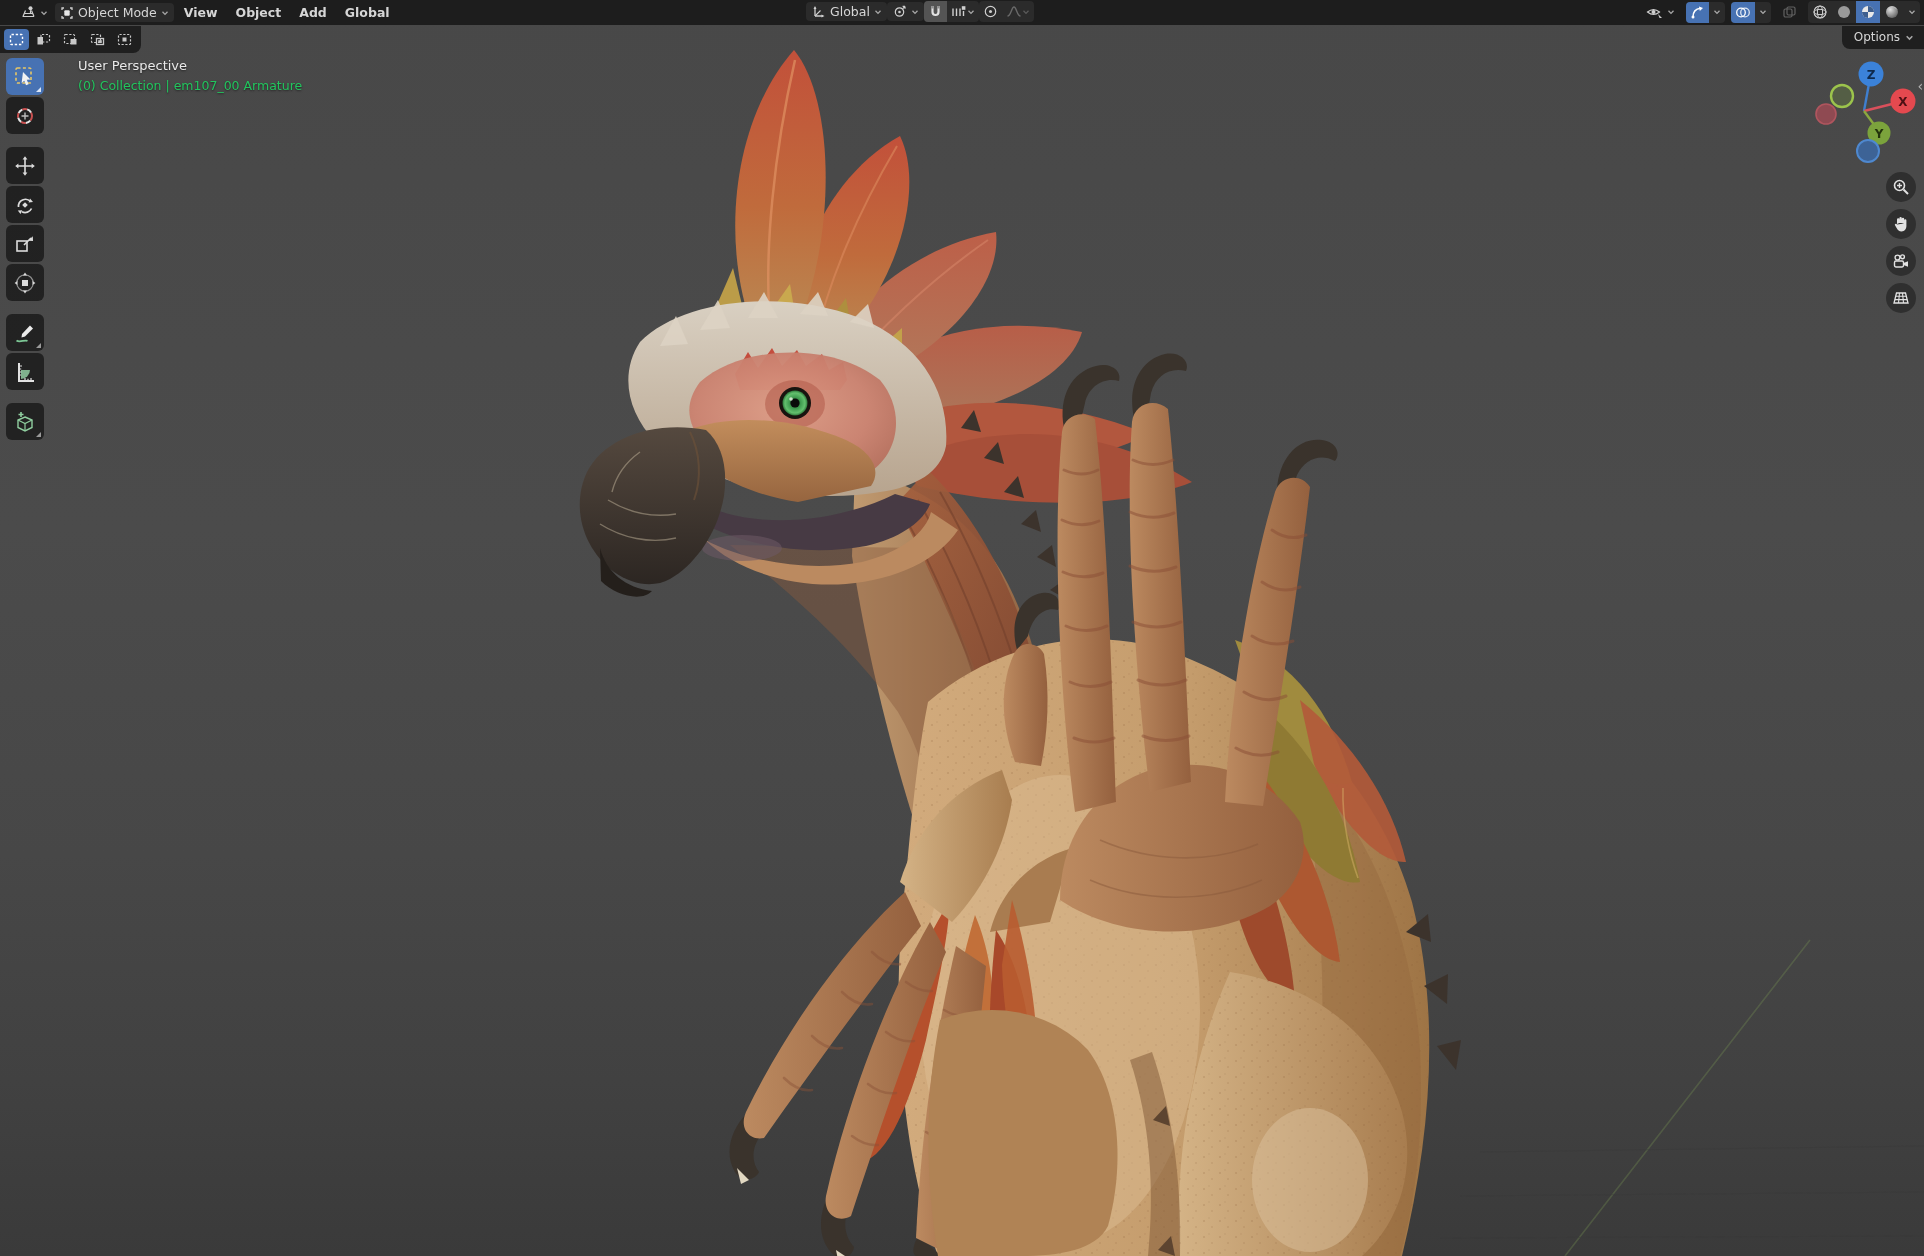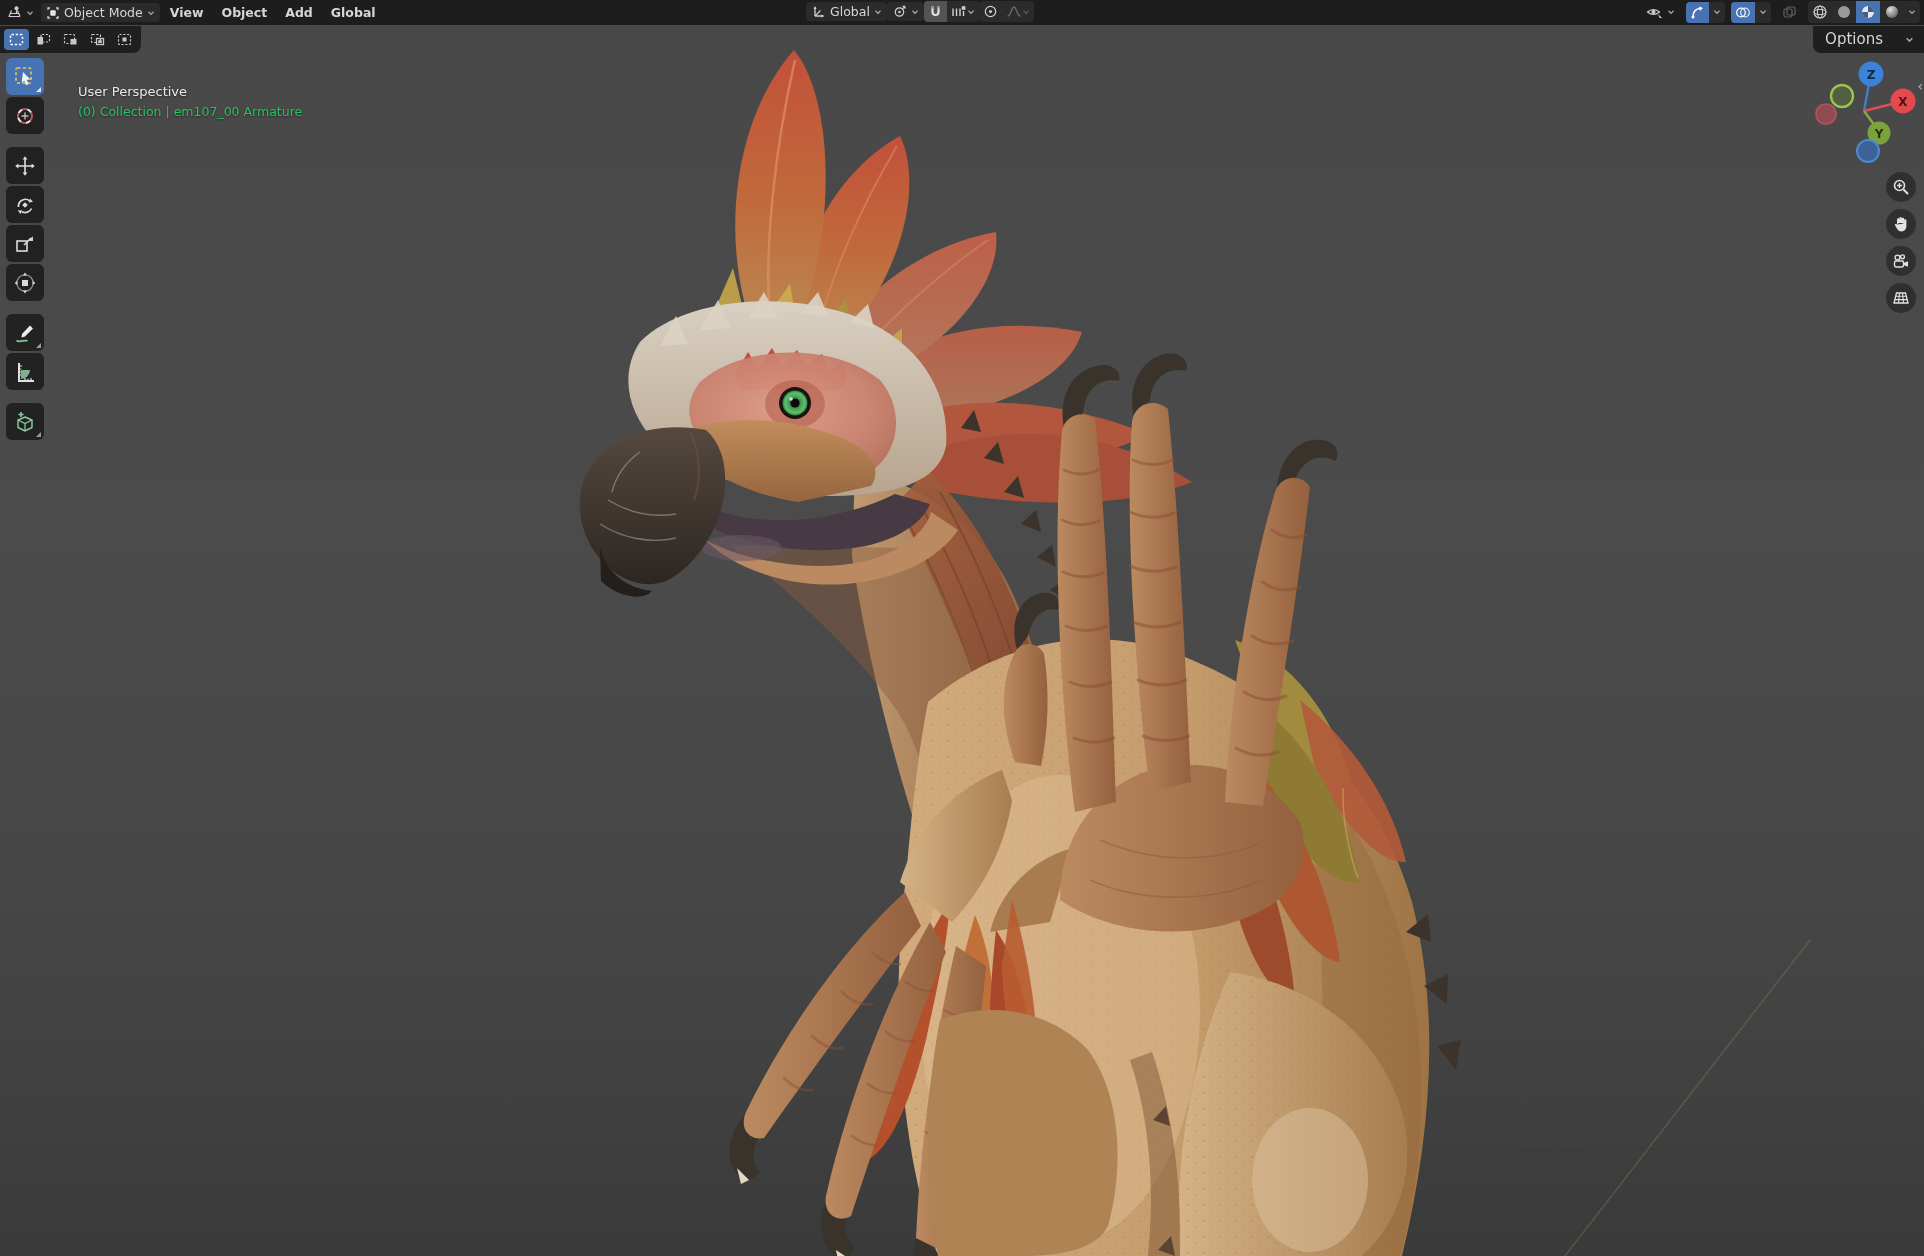--- a/index.html
+++ b/index.html
@@ -6,62 +6,62 @@
   html,body { width:1924px; height:1256px; overflow:hidden; font-family:"DejaVu Sans","Liberation Sans",sans-serif; }
   body { position:relative; background:#4a4a4a; }
 
   
   .viewport-bg { position:absolute; inset:0;
     background:linear-gradient(180deg,#484848 0%,#4b4b4b 42%,#474747 68%,#414141 86%,#3a3a3a 100%); }
   #creature-svg { position:absolute; inset:0; width:100%; height:100%; }
 
   
   .header { position:absolute; top:0; left:0; right:0; height:25px; background:#1d1d1d;
-    display:flex; align-items:center; padding:0 2px; z-index:20; color:#d6d6d6; font-size:12.5px; }
+    display:flex; align-items:center; padding:0 16px; z-index:20; color:#d6d6d6; font-size:12.5px; }
   .hgroup { display:flex; align-items:center; gap:2px; }
   .hbtn { display:flex; align-items:center; gap:4px; padding:2px 5px; border-radius:4px; cursor:default; }
   .pill { background:#2b2b2b; }
   .menu-item { padding:2px 8px; border-radius:3px;font-weight:bold; }
   .header-center { position:absolute; left:806px; top:1px; display:flex; align-items:center; }
   .header-right { position:absolute; right:4px; top:1px; display:flex; align-items:center; gap:6px; }
   .seg { display:flex; align-items:center; background:#2b2b2b; border-radius:4px; overflow:hidden; }
   .seg .cell { display:flex; align-items:center; padding:3px 4px; }
   .cell.on { background:#4772b3; }
   .cell.pressed { background:#545454; }
   .dim { opacity:.38; }
   .icon { display:block; }
 
   
   .ts-left { position:absolute; top:26px; left:0; z-index:15; background:rgba(29,29,29,.96);
     border-radius:0 0 8px 0; padding:3px 4px; display:flex; gap:2px; }
   .ts-btn { width:25px; height:21px; border-radius:4px; display:flex; align-items:center; justify-content:center; position:relative; }
   .ts-btn.on { background:#4772b3; }
   .ts-right { position:absolute; top:26px; right:0; z-index:15; background:rgba(29,29,29,.96);
-    border-radius:0 0 0 8px; padding:4px 10px 5px 12px; display:flex; align-items:center; gap:22px;
-    color:#d6d6d6; font-size:15px; }
+    border-radius:0 0 0 8px; padding:4px 10px 5px 12px; display:flex; align-items:center; gap:5px;
+    color:#d6d6d6; font-size:12px; }
 
   
   .toolbar { position:absolute; left:6px; top:58px; z-index:15; display:flex; flex-direction:column; gap:2px; }
   .tool-gap { height:9px; }
   .tool-btn { width:38px; height:37px; background:rgba(30,30,30,.92); border-radius:6px;
     display:flex; align-items:center; justify-content:center; position:relative; }
   .tool-btn.on { background:#4772b3; }
   .corner::after { content:""; position:absolute; right:3px; bottom:3px; width:0; height:0;
     border-left:5px solid transparent; border-bottom:5px solid #9a9a9a; }
   .tool-btn.on.corner::after { border-bottom-color:#dce6f5; }
 
   
   .axis-gizmo { position:absolute; right:6px; top:56px; z-index:14; }
   .nav-col { position:absolute; right:8px; top:172px; z-index:14; display:flex; flex-direction:column; gap:7px; }
   .nav-btn { width:30px; height:30px; border-radius:50%; background:rgba(38,38,38,.72);
     display:flex; align-items:center; justify-content:center; }
   .collapse-arrow { position:absolute; right:1px; top:78px; z-index:14; color:#b5b5b5; font-size:14px; }
 
   
-  .vp-text { position:absolute; left:78px; top:82px; z-index:12; color:#e9e9e9;
+  .vp-text { position:absolute; left:78px; top:56px; z-index:12; color:#e9e9e9;
     text-shadow:0 1px 2px rgba(0,0,0,.55); line-height:1.55; }
   .vp-text .l1 { font-size:13px; }
   .vp-text .l2 { font-size:12.5px; color:#22c55e; }
 </style>
 </head>
 <body>
 
 <div class="viewport-bg"></div>
 
 <svg id="creature-svg" viewBox="0 0 1924 1256" aria-hidden="true">

